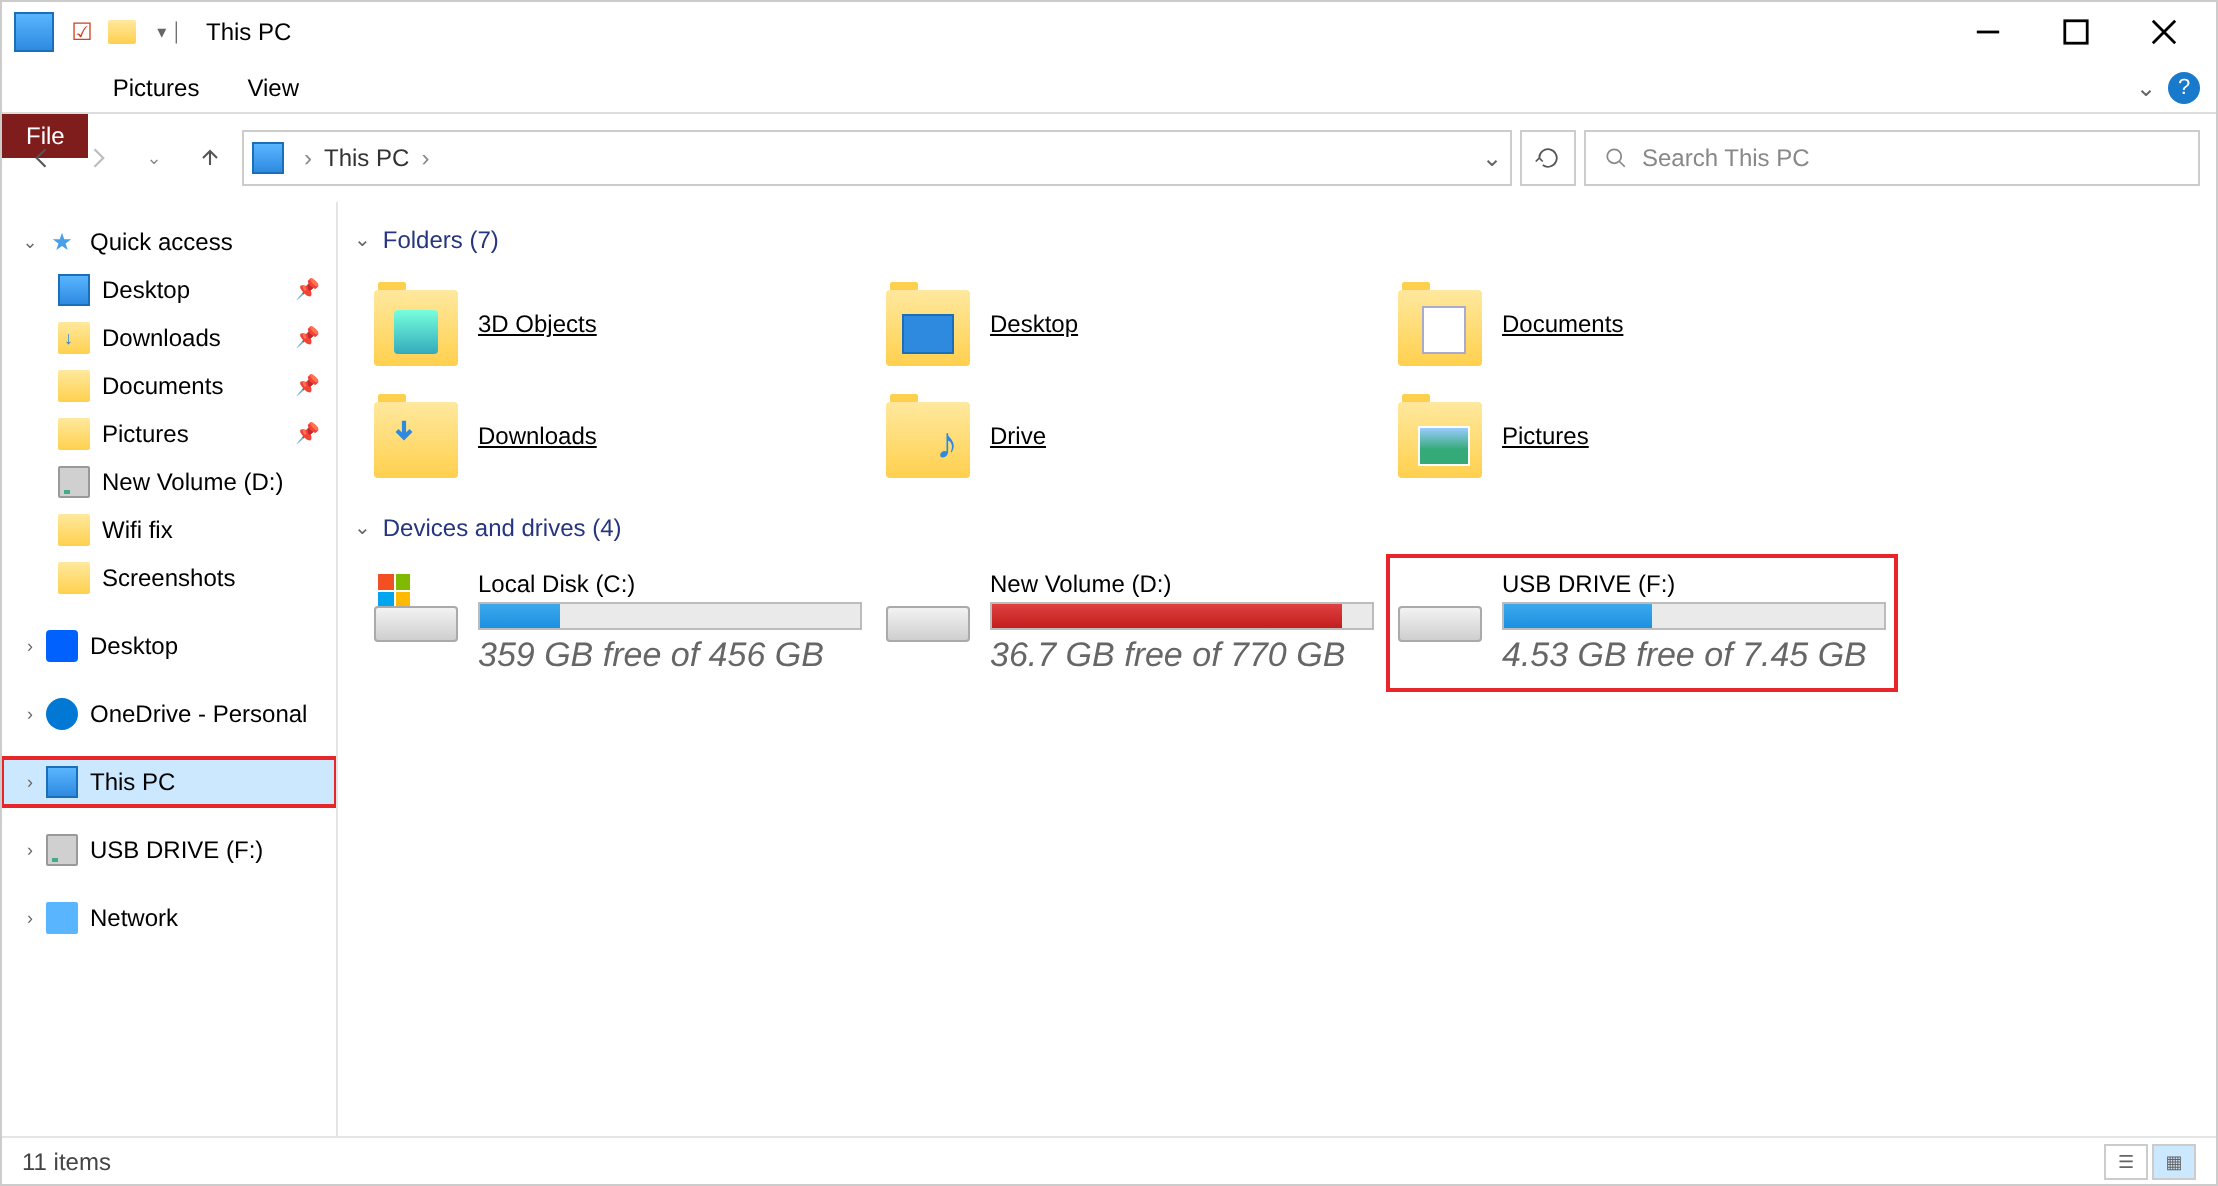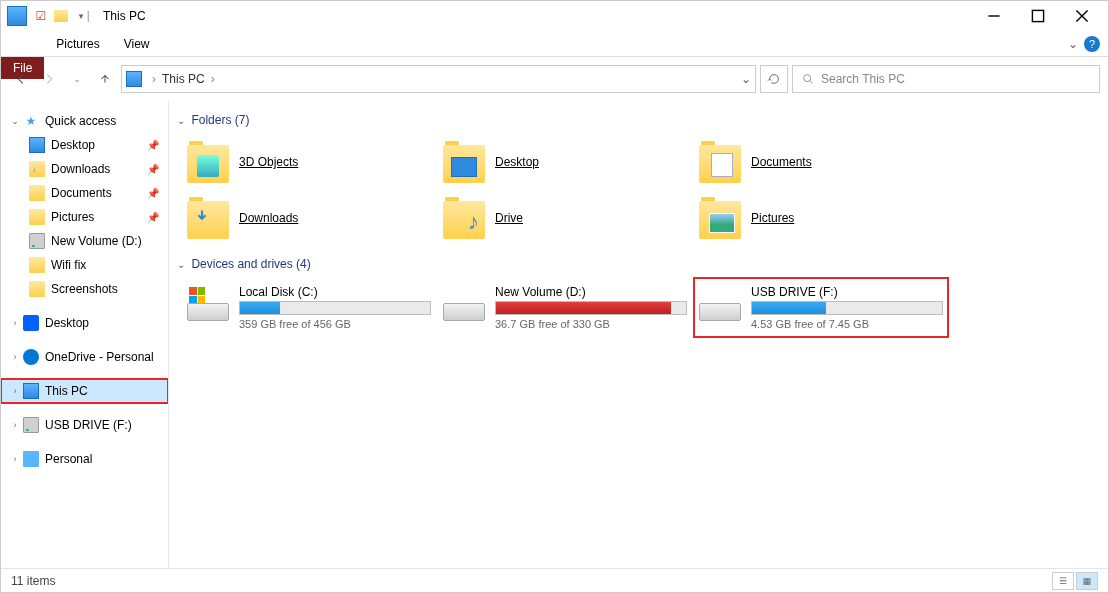--- a/index.html
+++ b/index.html
@@ -59,21 +59,21 @@
 .dico { width: 42px; height: 36px; position: relative; flex-shrink: 0; }
 .dico .plat { position:absolute; bottom:0; left:0; right:0; height:18px; background: linear-gradient(#f2f2f2,#cfcfcf); border:1px solid #aaa; border-radius:2px; }
 .dico .winlogo { position:absolute; top:2px; left:2px; width:16px; height:16px; display:grid; grid-template:1fr 1fr/1fr 1fr; gap:1px; }
 .dico .winlogo span:nth-child(1){background:#f25022}.dico .winlogo span:nth-child(2){background:#7fba00}.dico .winlogo span:nth-child(3){background:#00a4ef}.dico .winlogo span:nth-child(4){background:#ffb900}
 .dico .dvd { position:absolute; top:0; left:6px; width:26px; height:26px; background:radial-gradient(circle,#fff 20%,#bbb 22%,#eee 55%,#ccc 100%); border-radius:50%; }
 .dinfo { flex: 1; }
 .dname { font-size: 12px; padding-bottom: 2px; }
 .dbar { height: 14px; border: 1px solid #bcbcbc; background: #eaeaea; position: relative; margin-bottom: 3px; }
 .dbar .fill { position:absolute; top:0; left:0; bottom:0; background: linear-gradient(#3ba9ee,#1e90e0); }
 .dbar .fill.red { background: linear-gradient(#e04040,#c21e1e); }
-.dfree { font-size: 11px; color: #666; }
+.dfree { font-size: 17px; color: #666; font-style: italic; }
 .statusbar { height: 24px; border-top: 1px solid #e5e5e5; display: flex; align-items: center; padding: 0 10px; font-size: 12px; color: #444; }
 .statusbar .sspacer { flex: 1; }
 .statusbar .viewbtn { width: 22px; height: 18px; border: 1px solid #ccc; margin-left: 2px; display:flex; align-items:center; justify-content:center; font-size:9px; color:#666; }
 .sidebar-spacer { height: 10px; }
 svg { width: 14px; height: 14px; }
 </style>
 </head>
 <body>
 
 <div class="titlebar">
@@ -218,21 +218,21 @@
     <div class="sidebar-spacer"></div>
     <div class="navitem">
         <span class="arrow">›</span>
         <span class="ico drive"></span>
         <span class="lbl">USB DRIVE (F:)</span>
       </div>
     <div class="sidebar-spacer"></div>
     <div class="navitem">
         <span class="arrow">›</span>
         <span class="ico network"></span>
-        <span class="lbl">Personal</span>
+        <span class="lbl">Network</span>
       </div>
   </div>
 
   <div class="main">
     <div class="grouphdr">
       <span class="chev">⌄</span>
       <span>Folders (7)</span>
     </div>
     <div class="folders">
       <div class="fitem">
@@ -312,21 +312,21 @@
       </div>
       <div class="ditem">
         <div class="dico">
             <div class="plat"></div>
           </div>
         <div class="dinfo">
             <div class="dname">New Volume (D:)</div>
             <div class="dbar">
               <div class="fill red" style="width:92%"></div>
             </div>
-            <div class="dfree">36.7 GB free of 330 GB</div>
+            <div class="dfree">36.7 GB free of 770 GB</div>
           </div>
       </div>
       <div class="ditem highlighted">
         <div class="dico">
             <div class="plat"></div>
           </div>
         <div class="dinfo">
             <div class="dname">USB DRIVE (F:)</div>
             <div class="dbar">
               <div class="fill" style="width:39%"></div>

